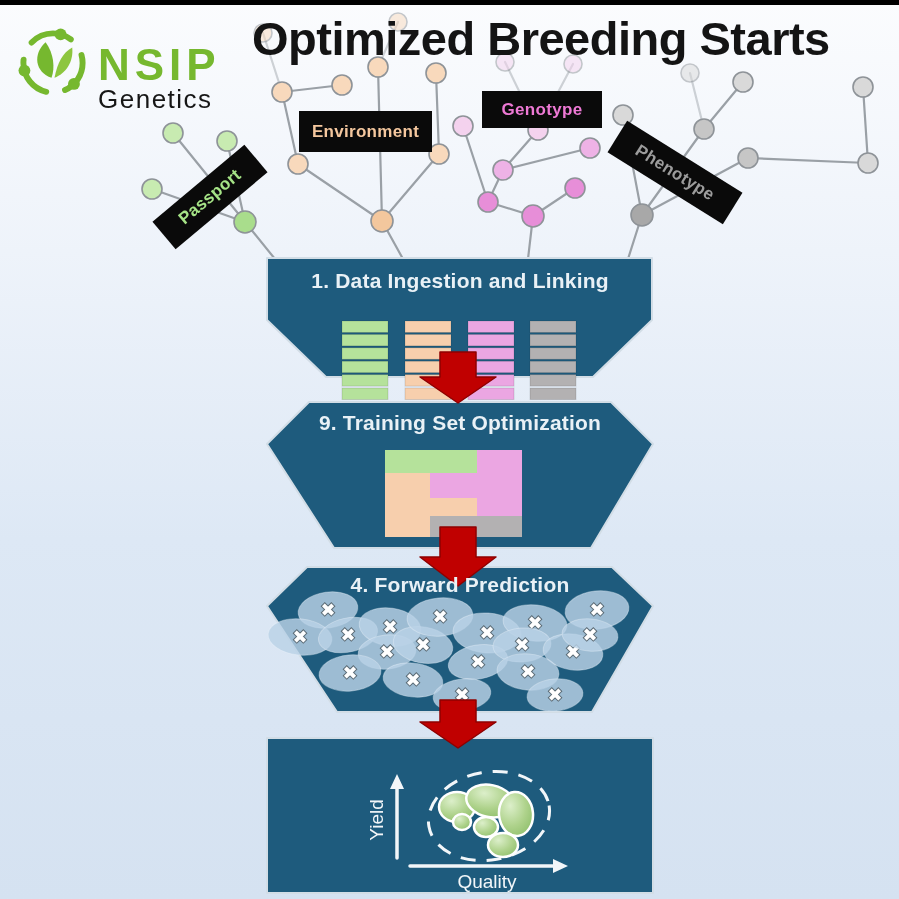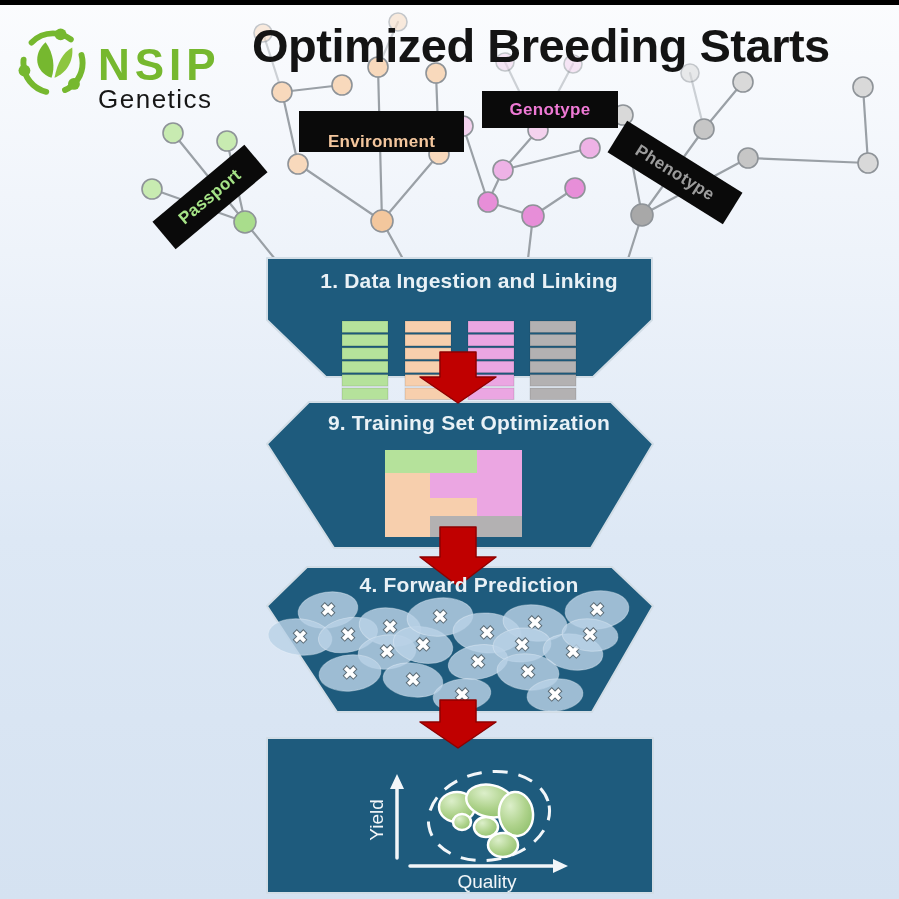--- a/index.html
+++ b/index.html
@@ -8,32 +8,32 @@
     background:linear-gradient(180deg,#fbfcfe 0%,#eef3fa 28%,#dde8f5 60%,#d5e2f1 100%);}
   .topbar{position:absolute;left:0;top:0;width:899px;height:5px;background:#000;}
   #gfx{position:absolute;left:0;top:0;width:899px;height:899px;}
   
   .logo{position:absolute;left:16px;top:12px;display:flex;align-items:center;gap:8px;}
   .logo-mark{width:74px;height:74px;}
   .logo-text{display:flex;flex-direction:column;margin-top:32px;}
   .logo-l1{font-size:44px;line-height:42px;font-weight:700;letter-spacing:5px;color:var(--logoGreen);}
   .logo-l2{font-size:26px;line-height:27px;font-weight:400;letter-spacing:1.5px;color:#161616;}
   
-  .title{position:absolute;left:252px;top:16px;width:640px;font-size:47px;line-height:60px;
+  .title{position:absolute;left:252px;top:9px;width:640px;font-size:47px;line-height:60px;
     font-weight:700;letter-spacing:-0.5px;color:#141414;white-space:nowrap;}
   
   .ds-label{position:absolute;background:#0a0a0a;display:flex;align-items:center;justify-content:center;
     font-weight:700;font-size:17px;letter-spacing:.3px;}
   .ds-label.passport{left:150px;top:179px;width:120px;height:36px;transform:rotate(-40deg);color:var(--passport);}
-  .ds-label.environment{left:299px;top:111px;width:165px;height:41px;color:var(--environment);align-items:flex-end;}
-  .ds-label.genotype{left:482px;top:91px;width:136px;height:37px;color:var(--genotype);}
+  .ds-label.environment{left:299px;top:111px;width:133px;height:41px;color:var(--environment);}
+  .ds-label.genotype{left:482px;top:91px;width:120px;height:37px;color:var(--genotype);}
   .ds-label.phenotype{left:607px;top:154px;width:136px;height:37px;transform:rotate(32deg);color:var(--phenotype);}
   
   .stage-title{position:absolute;left:267px;width:386px;text-align:center;color:#e9f1f6;
-    font-weight:700;font-size:21px;letter-spacing:.2px;white-space:nowrap;padding-left:9px;}
+    font-weight:700;font-size:21px;letter-spacing:.2px;white-space:nowrap;}
   .st1{top:269px;}.st2{top:411px;}.st3{top:573px;}.st4{top:743px;}
   .funnel-shape{fill:var(--teal);stroke:var(--shapeStroke);stroke-width:2;stroke-linejoin:round;}
   .axis{stroke:var(--white);stroke-width:3.5;stroke-linecap:round;}
   .axis-head{fill:var(--white);}
   .axis-label{fill:var(--white);font-size:19px;font-family:"Liberation Sans",sans-serif;}
 </style>
 </head>
 <body>
 
 <div class="canvas">

